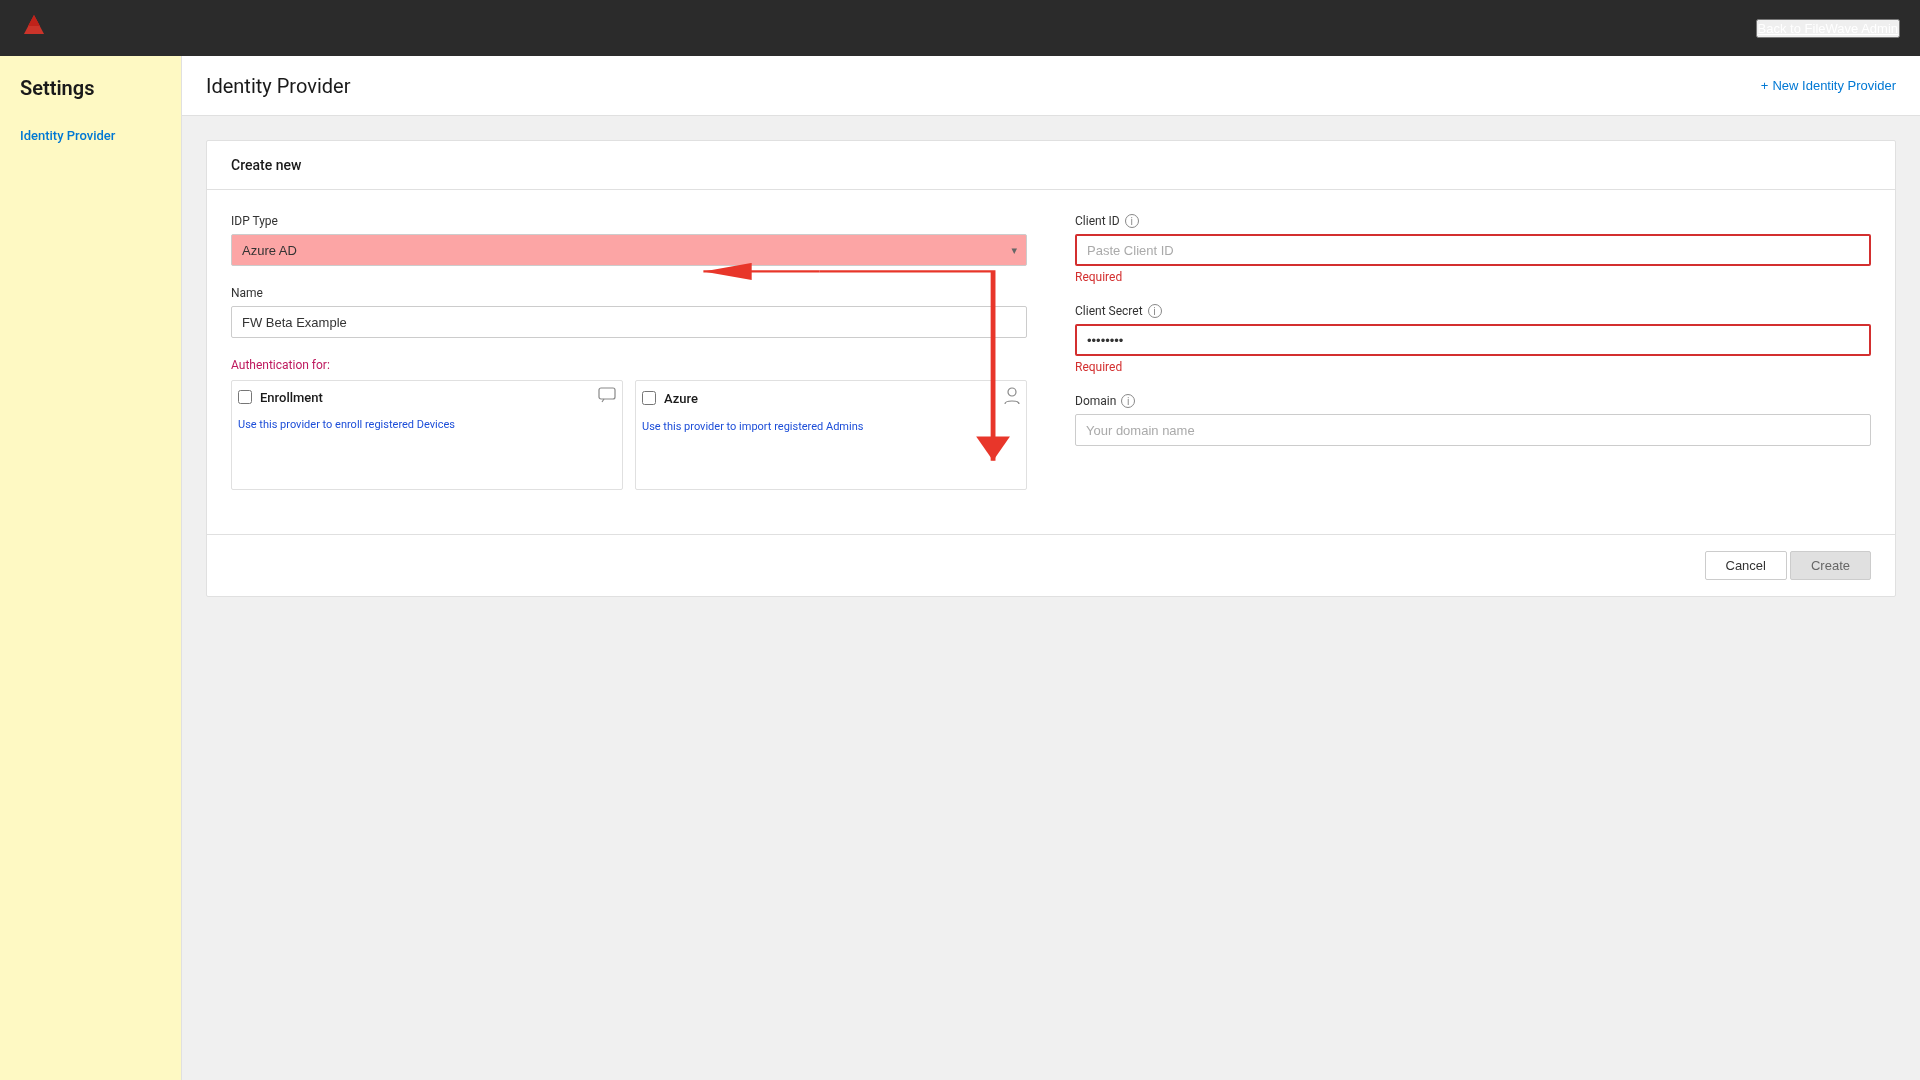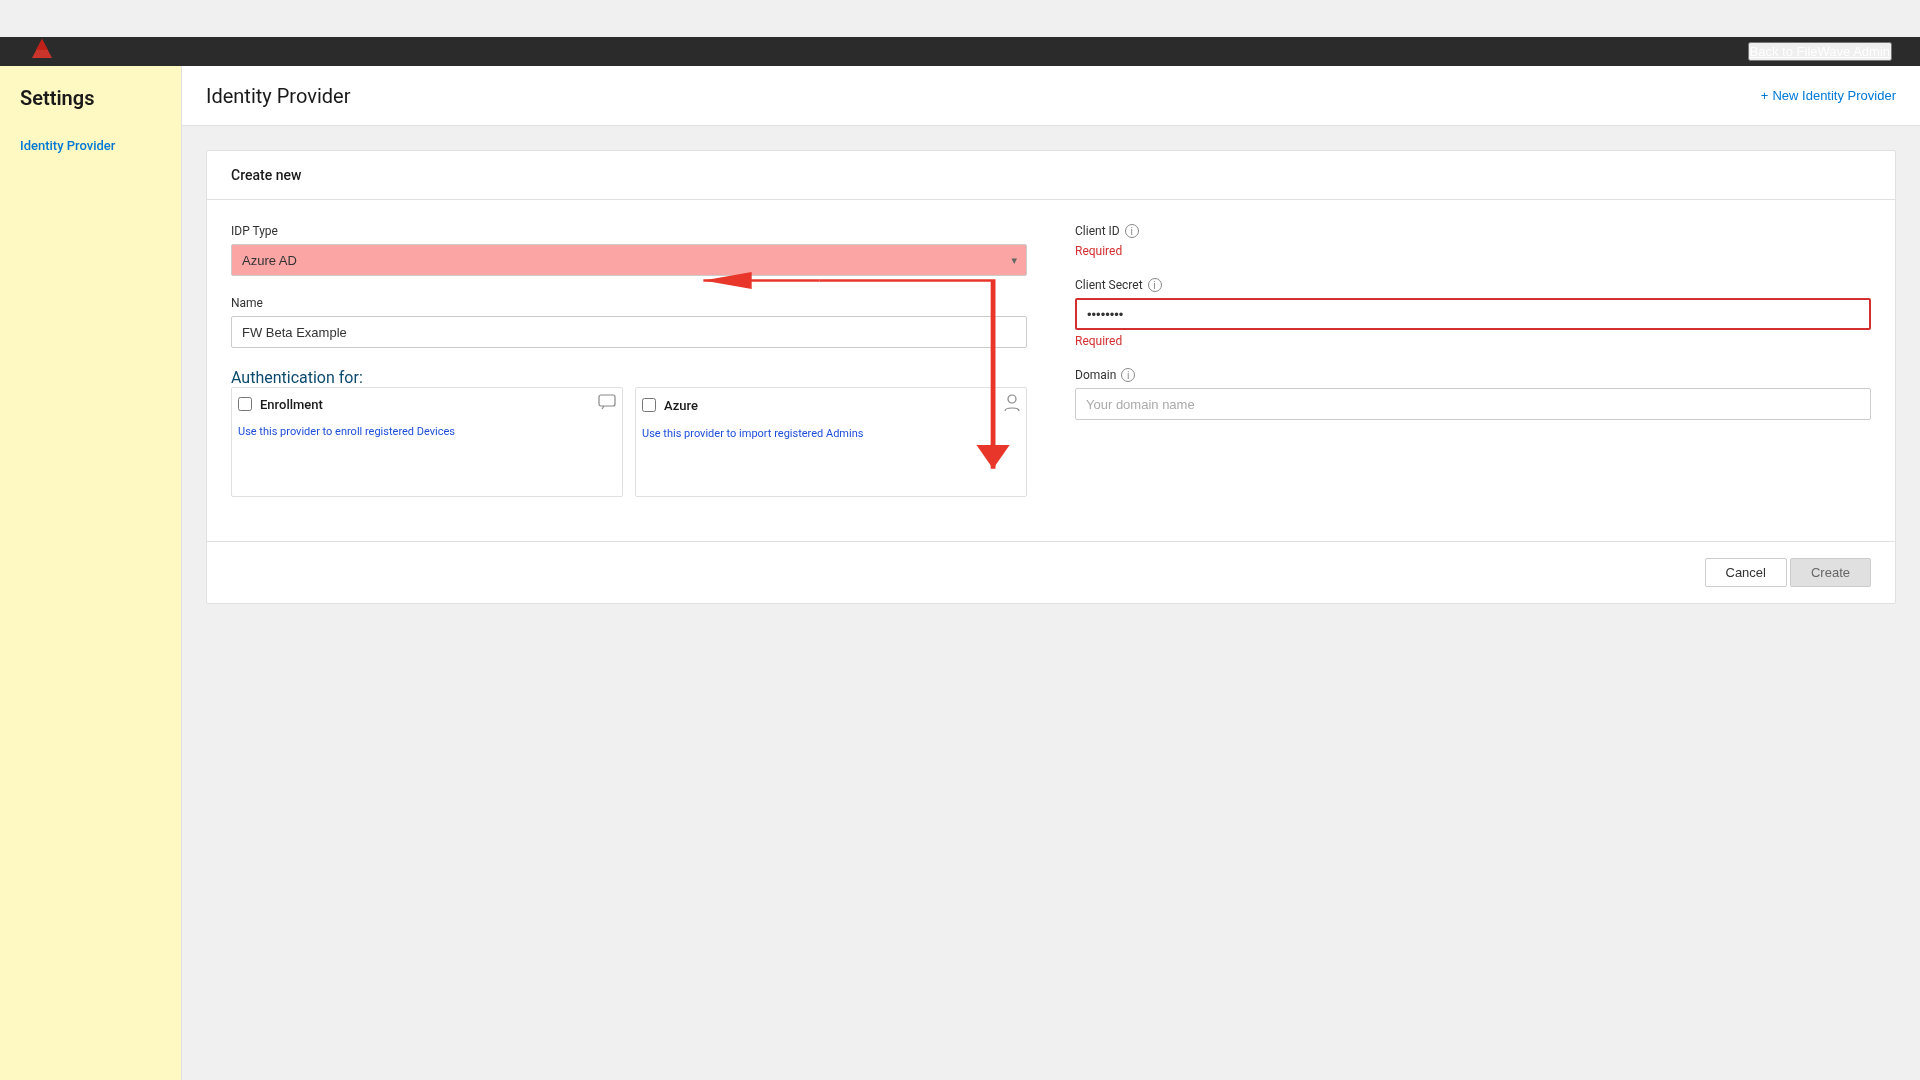--- a/index.html
+++ b/index.html
@@ -1,26 +1,25 @@
 <!DOCTYPE html>
 <html><head>
   <meta charset="utf-8">
   <style>
     * { box-sizing: border-box; margin: 0; padding: 0; }
     body { font-family: -apple-system, BlinkMacSystemFont, 'Segoe UI', Roboto, sans-serif; background: #f0f0f0; height: 1080px; overflow: hidden; }
 
     
     .topbar {
       background: #2b2b2b;
-      height: 29px;
+      height: 56px;
       display: flex;
       align-items: center;
       justify-content: space-between;
-      padding: 0 28px;
-      margin-top: 37px;
+      padding: 0 20px;
     }
     .topbar-link {
       color: #fff;
       font-size: 13px;
       text-decoration: underline;
       cursor: pointer;
     }
 
     
     .layout {
@@ -187,23 +186,23 @@
       right: 10px;
       top: 50%;
       transform: translateY(-50%);
       pointer-events: none;
       color: #666;
       font-size: 11px;
     }
 
     
     .auth-label {
-      font-size: 16px;
-      color: #0c4a6e;
-      margin-bottom: 0;
+      font-size: 12px;
+      color: #be185d;
+      margin-bottom: 8px;
     }
     .auth-cards {
       display: flex;
       gap: 12px;
     }
     .auth-card {
       flex: 1;
       border: 1px solid #e0e0e0;
       border-radius: 2px;
       padding: 6px;
@@ -405,20 +404,21 @@
 
             </div>
 
             <div class="form-right">
 
               <div class="form-group">
                 <div class="form-label">
                   <span>Client ID</span>
                   <span class="info-icon">i</span>
                 </div>
+                <input class="form-control error" type="text" placeholder="Paste Client ID" style="">
                 <div class="error-text">Required</div>
               </div>
 
               <div class="form-group">
                 <div class="form-label">
                   <span>Client Secret</span>
                   <span class="info-icon">i</span>
                 </div>
                 <input class="form-control error" type="password" placeholder="••••••••" value="••••••••" style="">
                 <div class="error-text">Required</div>

